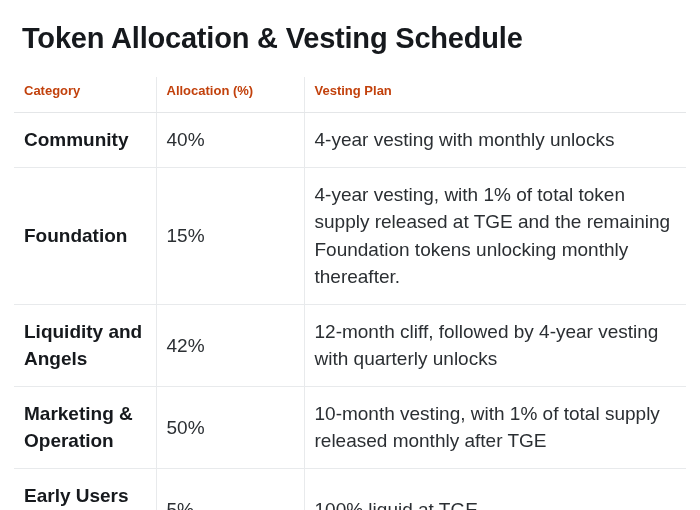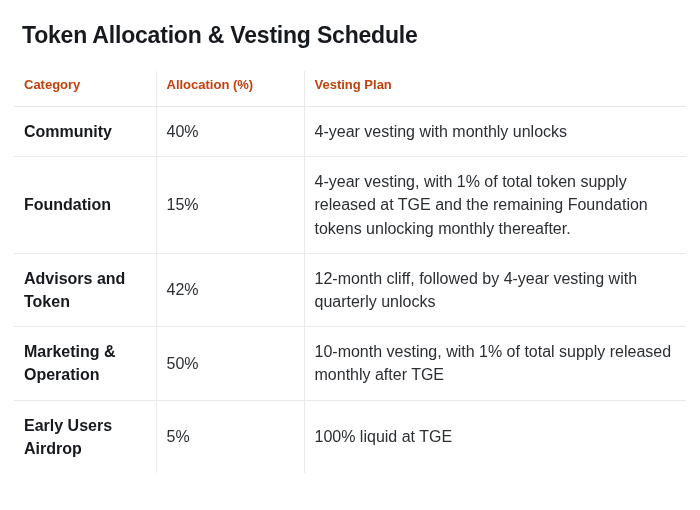--- a/index.html
+++ b/index.html
@@ -13,21 +13,21 @@
     font-family: "Liberation Sans", sans-serif;
     color: #1a1a1a;
     overflow: hidden;
   }
   .page {
     padding: 22px 14px 0 14px;
     box-sizing: border-box;
     width: 700px;
   }
   .doc-title {
-    font-size: 23px;
+    font-size: 29px;
     font-weight: bold;
     letter-spacing: -0.2px;
     color: #16191d;
     margin: 0 0 22px 8px;
   }
   table.vesting-table {
     width: 672px;
     border-collapse: collapse;
     table-layout: fixed;
   }
@@ -38,21 +38,21 @@
   table.vesting-table th {
     text-align: left;
     font-size: 13px;
     font-weight: bold;
     color: #c2410c;
     padding: 6px 10px 14px 10px;
     border-bottom: 1px solid #e4e6e8;
     vertical-align: bottom;
   }
   table.vesting-table td {
-    font-size: 16px;
+    font-size: 19px;
     color: #2b2f33;
     padding: 13px 10px;
     border-bottom: 1px solid #e8eaec;
     vertical-align: middle;
     line-height: 1.45;
   }
   table.vesting-table td.cat {
     font-weight: bold;
     color: #16191d;
   }
@@ -94,21 +94,21 @@
         <td class="cat">Community</td>
         <td class="alloc">40%</td>
         <td class="plan">4-year vesting with monthly unlocks</td>
       </tr>
       <tr>
         <td class="cat">Foundation</td>
         <td class="alloc">15%</td>
         <td class="plan">4-year vesting, with 1% of total token supply released at TGE and the remaining Foundation tokens unlocking monthly thereafter.</td>
       </tr>
       <tr>
-        <td class="cat">Advisors and Token</td>
+        <td class="cat">Liquidity and Angels</td>
         <td class="alloc">42%</td>
         <td class="plan">12-month cliff, followed by 4-year vesting with quarterly unlocks</td>
       </tr>
       <tr>
         <td class="cat">Marketing &amp; Operation</td>
         <td class="alloc">50%</td>
         <td class="plan">10-month vesting, with 1% of total supply released monthly after TGE</td>
       </tr>
       <tr>
         <td class="cat">Early Users Airdrop</td>

